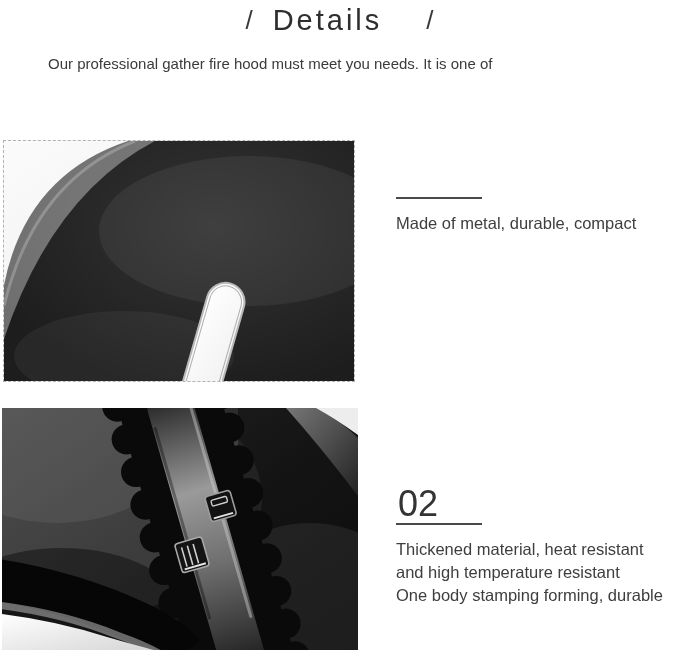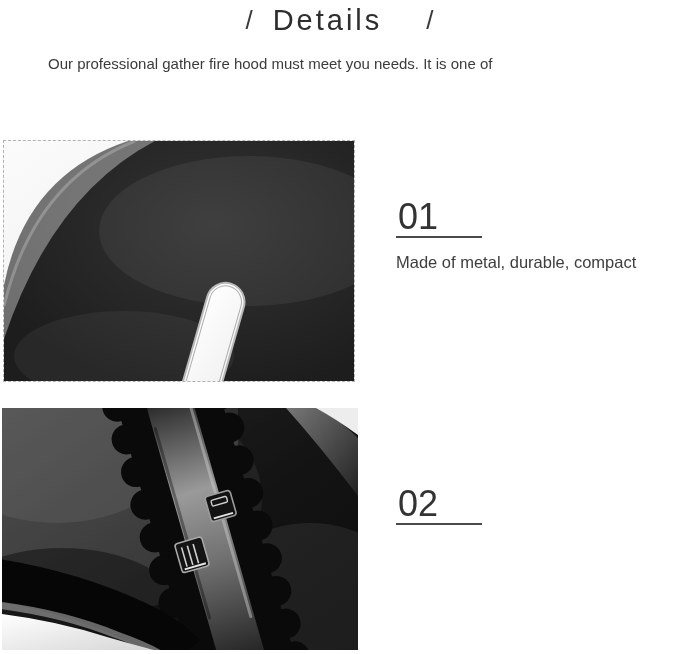--- a/index.html
+++ b/index.html
@@ -193,23 +193,27 @@
       </g>
     </g>
 
     <path d="M-5,172 Q70,184 135,214 Q168,230 182,246" fill="none" stroke="#060606" stroke-width="42"></path>
     <path d="M-5,197 Q60,205 115,227 Q146,238 160,247" fill="none" stroke="#a9a9a9" stroke-width="7" opacity="0.6"></path>
     <path d="M0,242 L0,206 Q55,213 105,229 Q140,239 152,242 Z" fill="url(#cornerWhite)"></path>
   </svg>
 </div>
 
 <section class="feature feature-1">
-  <div class="feature-number">01</div>
   <div class="feature-underline"></div>
   <div class="feature-desc">
     <div class="desc-line">Made of metal, durable, compact</div>
   </div>
 </section>
 
 <section class="feature feature-2">
   <div class="feature-number">02</div>
   <div class="feature-underline"></div>
+  <div class="feature-desc">
+    <div class="desc-line">Thickened material, heat resistant</div>
+    <div class="desc-line">and high temperature resistant</div>
+    <div class="desc-line">One body stamping forming, durable</div>
+  </div>
 </section>
 
 </body></html>

